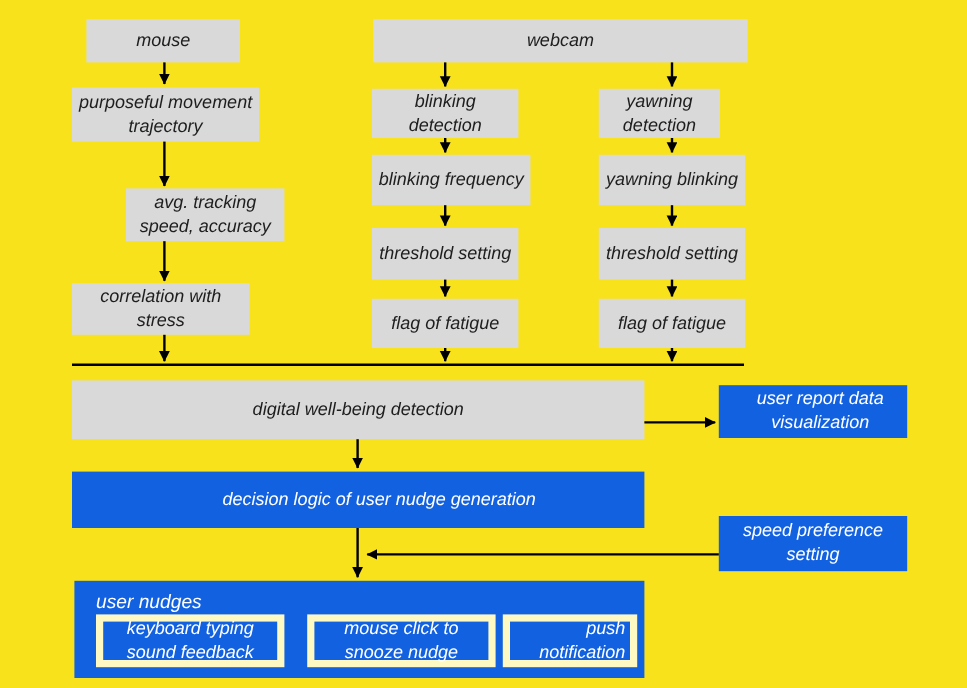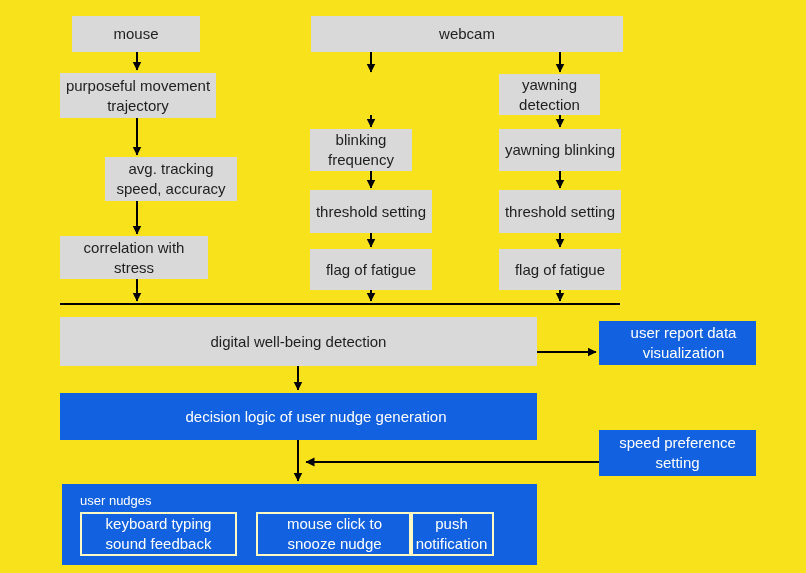--- a/index.html
+++ b/index.html
@@ -24,36 +24,37 @@
   .node{
     position:absolute;
     display:flex;
     align-items:center;
     justify-content:center;
     text-align:center;
     font-size:15px;
     line-height:1.32;
     box-sizing:border-box;
     padding:0 4px;
+    font-style:italic;
   }
   .gray{ background:var(--gray); color:var(--ink); }
   .blue{ background:var(--blue); color:#ffffff; }
 
   
   #n-mouse       {left:72px;  top:16px;  width:128px; height:36px;}
   #n-webcam      {left:311px; top:16px;  width:312px; height:36px;}
 
   
   #n-movement    {left:60px;  top:73px;  width:156px; height:45px;}
   #n-tracking    {left:60px;  top:157px; width:132px; height:44px;margin-left:45px;}
   #n-correlation {left:60px;  top:236px; width:148px; height:43px;}
 
   
   #n-blink-det   {left:310px; top:74px;  width:122px; height:41px;}
-  #n-blink-freq  {left:310px; top:129px; width:102px; height:42px;}
+  #n-blink-freq  {left:310px; top:129px; width:132px; height:42px;}
   #n-blink-thresh{left:310px; top:190px; width:122px; height:43px;}
   #n-blink-flag  {left:310px; top:249px; width:122px; height:41px;}
 
   
   #n-yawn-det    {left:499px; top:74px;  width:101px; height:41px;}
   #n-yawn-freq   {left:499px; top:129px; width:122px; height:42px;}
   #n-yawn-thresh {left:499px; top:190px; width:122px; height:43px;}
   #n-yawn-flag   {left:499px; top:249px; width:122px; height:41px;}
 
   
@@ -64,33 +65,33 @@
 
   
   #n-nudges{
     left:62px; top:484px; width:475px; height:81px;
     display:block;
   }
   #n-nudges .nudges-label{
     position:absolute;
     left:18px; top:8px;
     color:#ffffff;
-    font-size:13px;
+    font-size:16px;
   }
   .nudge-item{
     position:absolute;
     top:28px;
     height:44px;
-    border:2px solid #fef9c3;
+    border:6px solid #fef9c3;
     background:transparent;
     color:#ffffff;
   }
   #n-keyboard {left:18px;  width:157px;}
   #n-snooze   {left:194px; width:157px;}
-  #n-push     {left:347px; width:85px;}
+  #n-push     {left:357px; width:112px;text-align:right;}
 
   #arrows{
     position:absolute;
     left:0; top:0;
     width:806px; height:573px;
     pointer-events:none;
   }
   #arrows line{ stroke:var(--line); stroke-width:2; }
   #arrows .ah{ fill:var(--line); }
 </style>
@@ -99,20 +100,21 @@
 
 <div id="canvas">
 
   <div class="node gray" id="n-mouse">mouse</div>
   <div class="node gray" id="n-webcam">webcam</div>
 
   <div class="node gray" id="n-movement">purposeful movement trajectory</div>
   <div class="node gray" id="n-tracking">avg. tracking speed, accuracy</div>
   <div class="node gray" id="n-correlation">correlation with stress</div>
 
+  <div class="node gray" id="n-blink-det">blinking detection</div>
   <div class="node gray" id="n-blink-freq">blinking frequency</div>
   <div class="node gray" id="n-blink-thresh">threshold setting</div>
   <div class="node gray" id="n-blink-flag">flag of fatigue</div>
 
   <div class="node gray" id="n-yawn-det">yawning detection</div>
   <div class="node gray" id="n-yawn-freq">yawning blinking</div>
   <div class="node gray" id="n-yawn-thresh">threshold setting</div>
   <div class="node gray" id="n-yawn-flag">flag of fatigue</div>
 
   <div class="node gray" id="n-wellbeing">digital well-being detection</div>

